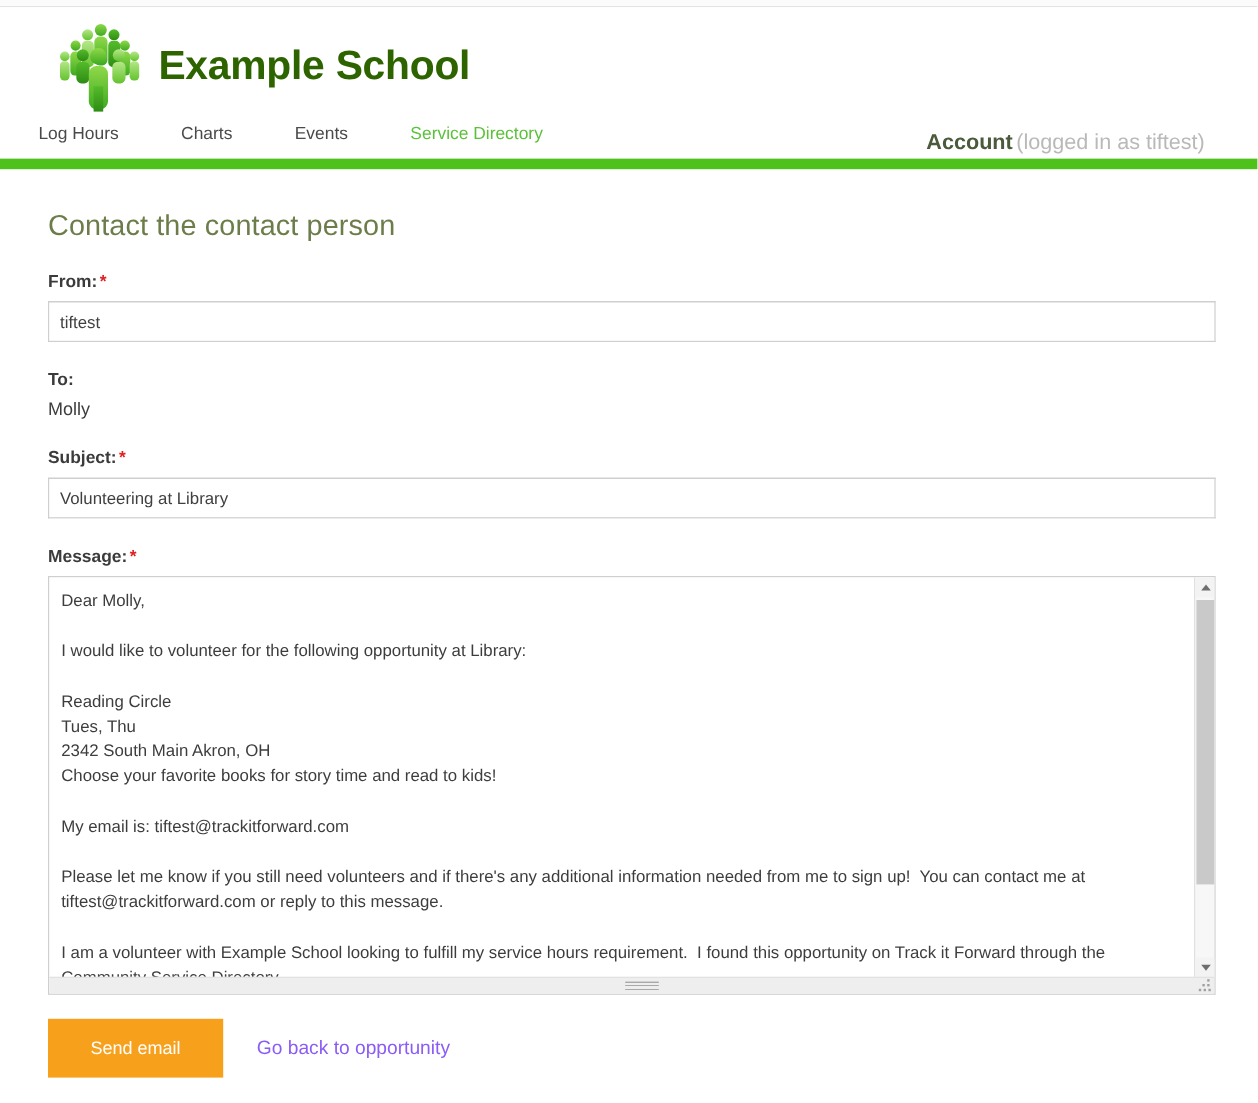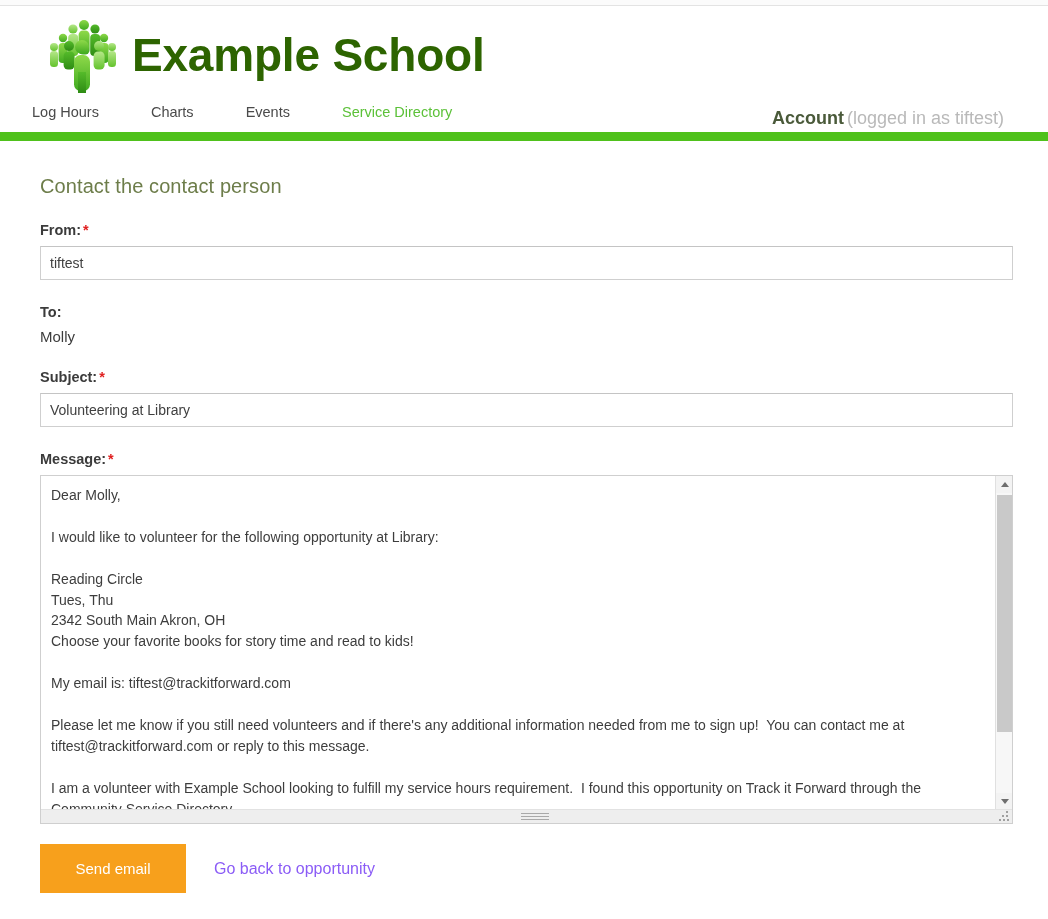--- a/index.html
+++ b/index.html
@@ -26,21 +26,21 @@
     background: #ffffff;
   }
   #brand {
     position: absolute;
     left: 40px; top: 8px;
     display: flex;
     align-items: center;
   }
   #logo-wrap { width: 84px; height: 82px; position: relative; }
   #brand-title {
-    font-size: 46px;
+    font-size: 34px;
     font-weight: bold;
     color: #2d6400;
     letter-spacing: -0.2px;
     margin-left: 8px;
     white-space: nowrap;
   }
 
   
   #main-nav {
     position: absolute;
@@ -80,21 +80,21 @@
     width: 100%;
   }
 
   
   #content {
     padding: 0 36px 0 40px;
     position: relative;
   }
 
   #page-title {
-    font-size: 20px;
+    font-size: 24px;
     color: #6d7d4a;
     font-weight: normal;
     margin: 34px 0 0 0;
     letter-spacing: 0.1px;
   }
 
   .field-label {
     font-size: 14.5px;
     font-weight: bold;
     color: #3b3b3b;

